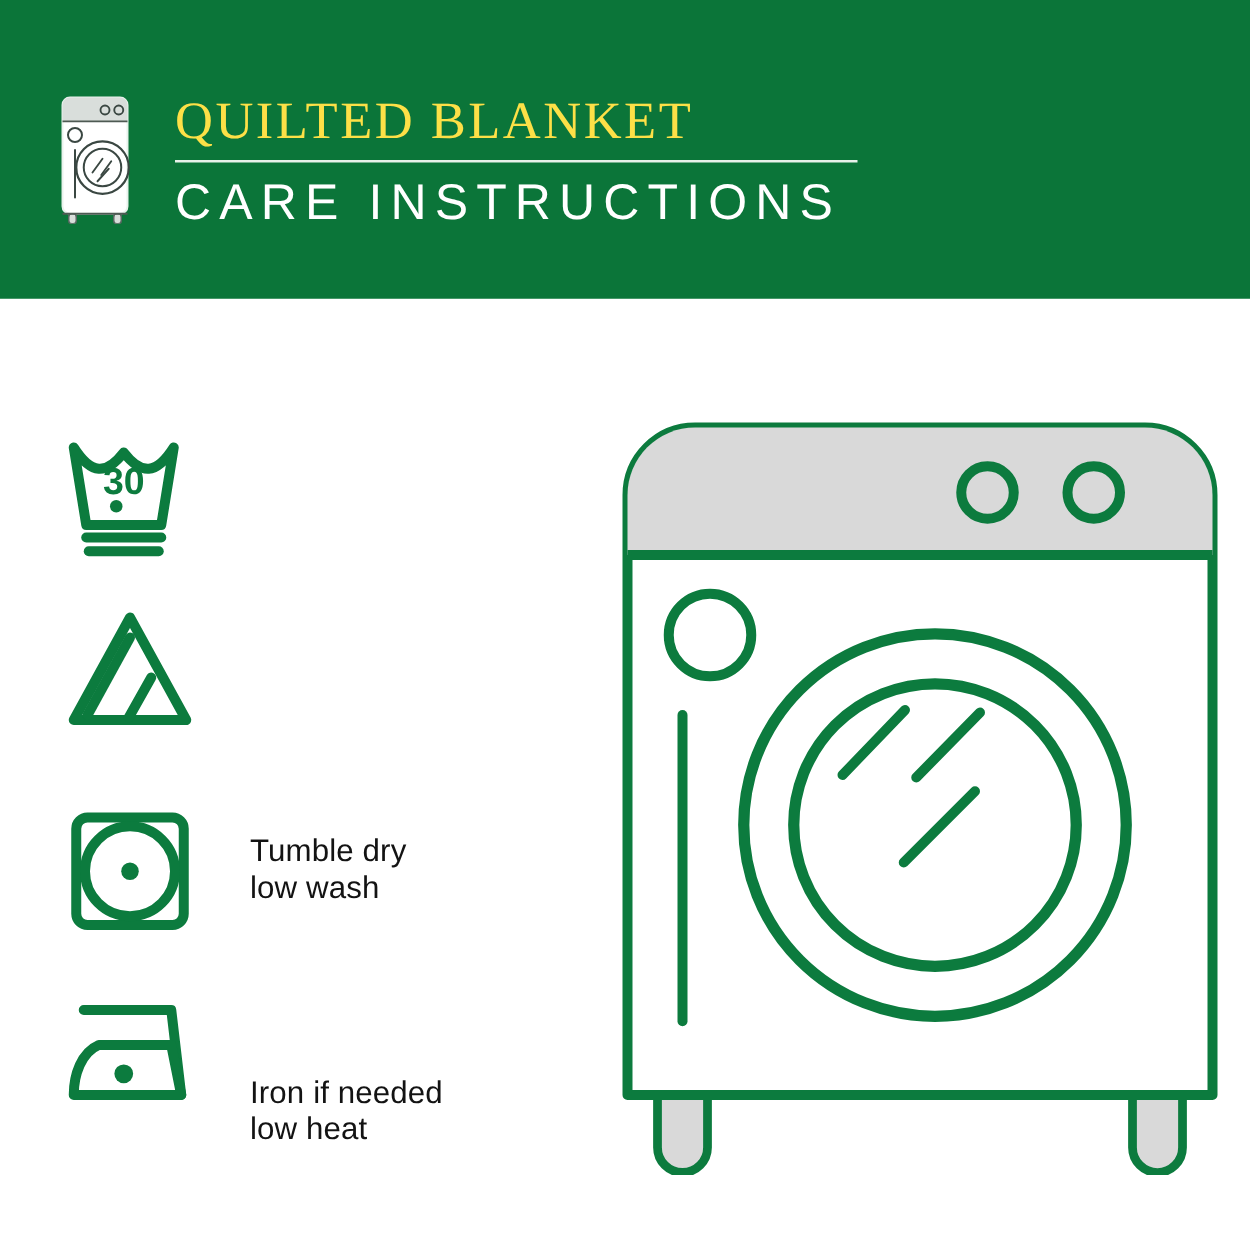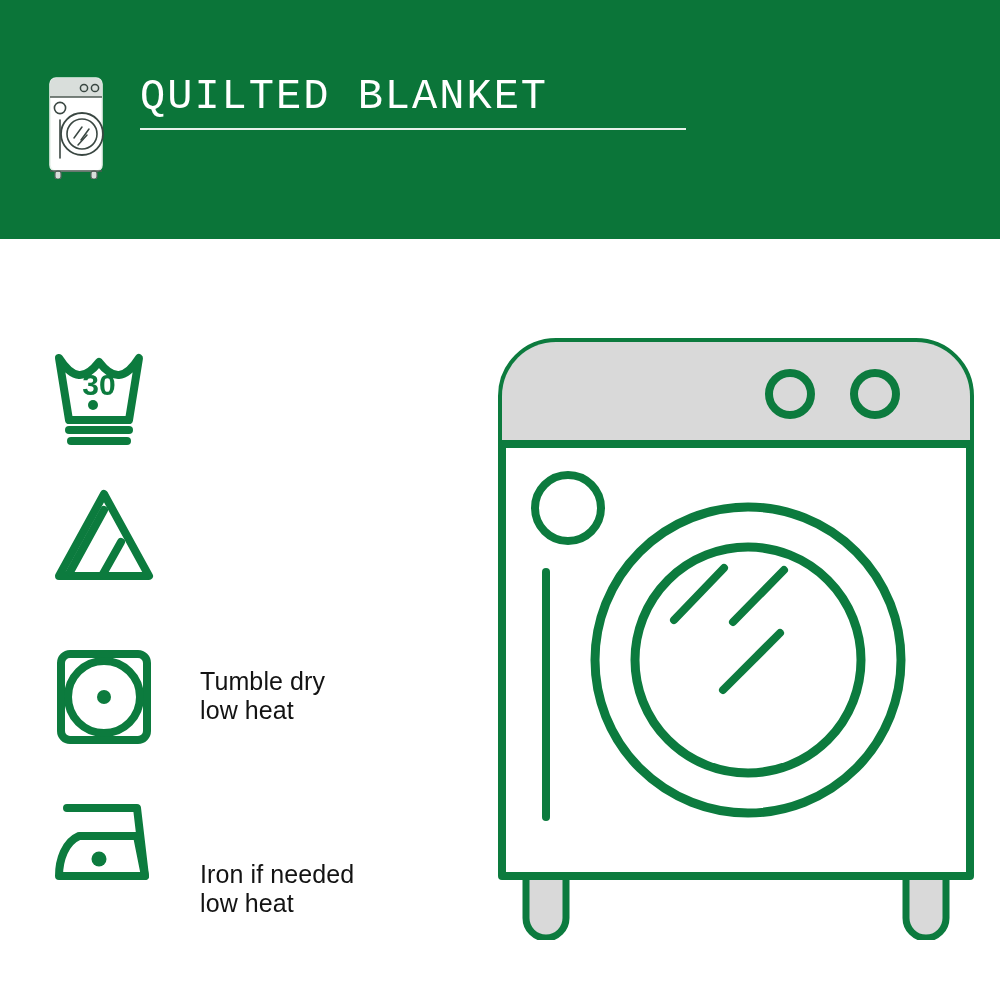--- a/index.html
+++ b/index.html
@@ -42,25 +42,25 @@
   }
 
   #header-title-block {
     position: absolute;
     left: 140px;
     top: 72px;
     width: 560px;
   }
 
   #title-primary {
-    font-family: Liberation Mono, monospace;
+    font-family: Liberation Serif, serif;
     font-size: 42px;
     font-weight: 300;
     letter-spacing: 2.0px;
-    color: #ffffff;
+    color: #fde047;
     line-height: 50px;
     white-space: nowrap;
   }
 
   #title-rule {
     width: 546px;
     height: 2px;
     background: #e8f1ea;
     margin-top: 6px;
     margin-bottom: 8px;
@@ -154,20 +154,21 @@
 
         <rect x="11" y="97" width="6" height="8" rx="2.5" fill="#D9DEDB" stroke="#5A6762" stroke-width="1.2"></rect>
         <rect x="47" y="97" width="6" height="8" rx="2.5" fill="#D9DEDB" stroke="#5A6762" stroke-width="1.2"></rect>
         <line x1="6" y1="97" x2="58" y2="97" stroke="#4E5A53" stroke-width="1.5"></line>
       </svg>
     </div>
 
     <div id="header-title-block">
       <div id="title-primary">QUILTED BLANKET</div>
       <div id="title-rule"></div>
+      <div id="title-secondary">CARE INSTRUCTIONS</div>
     </div>
 
   </div>
 
   <div id="care-list">
 
     <div class="care-symbol" id="sym-wash">
       <svg width="110" height="110" viewBox="0 0 110 110" xmlns="http://www.w3.org/2000/svg">
         <g fill="none" stroke="#0C7B3E" stroke-width="8" stroke-linecap="round" stroke-linejoin="round">
 
@@ -192,21 +193,21 @@
     </div>
 
     <div class="care-symbol" id="sym-dry">
       <svg width="110" height="110" viewBox="0 0 110 110" xmlns="http://www.w3.org/2000/svg">
         <rect x="12" y="10" width="86" height="86" rx="9" ry="9" fill="none" stroke="#0C7B3E" stroke-width="8"></rect>
         <circle cx="55" cy="53" r="36" fill="none" stroke="#0C7B3E" stroke-width="8"></circle>
         <circle cx="55" cy="53" r="7" fill="#0C7B3E"></circle>
       </svg>
     </div>
     <div class="care-text" id="txt-dry">Tumble dry
-low heat</div>
+low wash</div>
 
     <div class="care-symbol" id="sym-iron">
       <svg width="110" height="95" viewBox="0 0 110 95" xmlns="http://www.w3.org/2000/svg">
         <g fill="none" stroke="#0C7B3E" stroke-width="8" stroke-linecap="round" stroke-linejoin="round">
 
           <path d="M18 14 L 88 14 L 96 82"></path>
 
           <path d="M88 42 L 30 42 C 16 48, 10 66, 10 82 L 96 82 Z"></path>
         </g>
         <circle cx="50" cy="65" r="7.5" fill="#0C7B3E"></circle>

